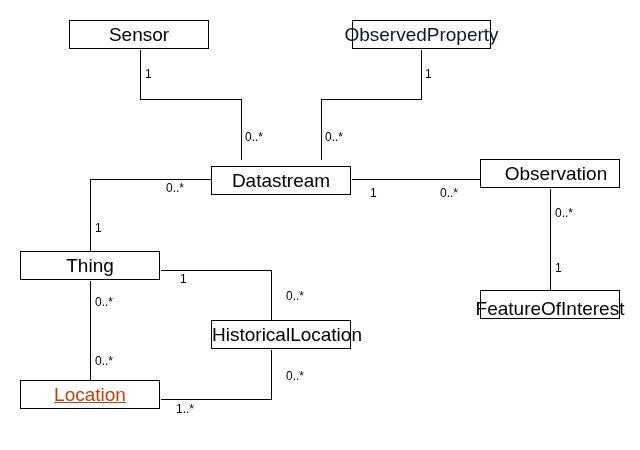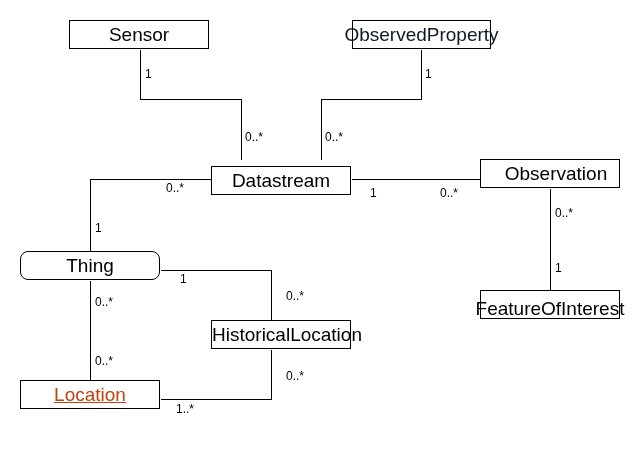--- a/index.html
+++ b/index.html
@@ -76,21 +76,21 @@
       </div>
       <div class="entity-box" style="left: 352px; top: 20px; width: 139px; height: 29px; border-color: rgb(0, 0, 0); background: rgb(255, 255, 255);">
         <span class="entity-label" style="color: #0f172a;">ObservedProperty</span>
       </div>
       <div class="entity-box" style="left: 211px; top: 159px; width: 140px; height: 29px; border-color: rgb(0, 0, 0); background: rgb(255, 255, 255); margin-top: 7px;">
         <span class="entity-label" style="color: rgb(0, 0, 0);">Datastream</span>
       </div>
       <div class="entity-box" style="left: 480px; top: 159px; width: 140px; height: 29px; border-color: rgb(0, 0, 0); background: rgb(255, 255, 255); padding-left: 12px;">
         <span class="entity-label" style="color: rgb(0, 0, 0);">Observation</span>
       </div>
-      <div class="entity-box" style="left: 20px; top: 251px; width: 140px; height: 29px; border-color: rgb(0, 0, 0); background: rgb(255, 255, 255); border-radius: 8px;">
+      <div class="entity-box" style="left: 20px; top: 251px; width: 140px; height: 29px; border-color: rgb(0, 0, 0); background: rgb(255, 255, 255);">
         <span class="entity-label" style="color: rgb(0, 0, 0);">Thing</span>
       </div>
       <div class="entity-box" style="left: 480px; top: 290px; width: 140px; height: 29px; border-color: rgb(0, 0, 0); background: rgb(255, 255, 255); align-items: flex-end;">
         <span class="entity-label" style="color: rgb(0, 0, 0);">FeatureOfInterest</span>
       </div>
       <div class="entity-box" style="left: 211px; top: 320px; width: 140px; height: 29px; border-color: rgb(0, 0, 0); background: rgb(255, 255, 255); padding-left: 12px;">
         <span class="entity-label" style="color: rgb(0, 0, 0);">HistoricalLocation</span>
       </div>
       <div class="entity-box" style="left: 20px; top: 380px; width: 140px; height: 29px; border-color: rgb(0, 0, 0); background: rgb(255, 255, 255);">
         <span class="entity-label" style="color: #c2410c; text-decoration: underline;">Location</span>

